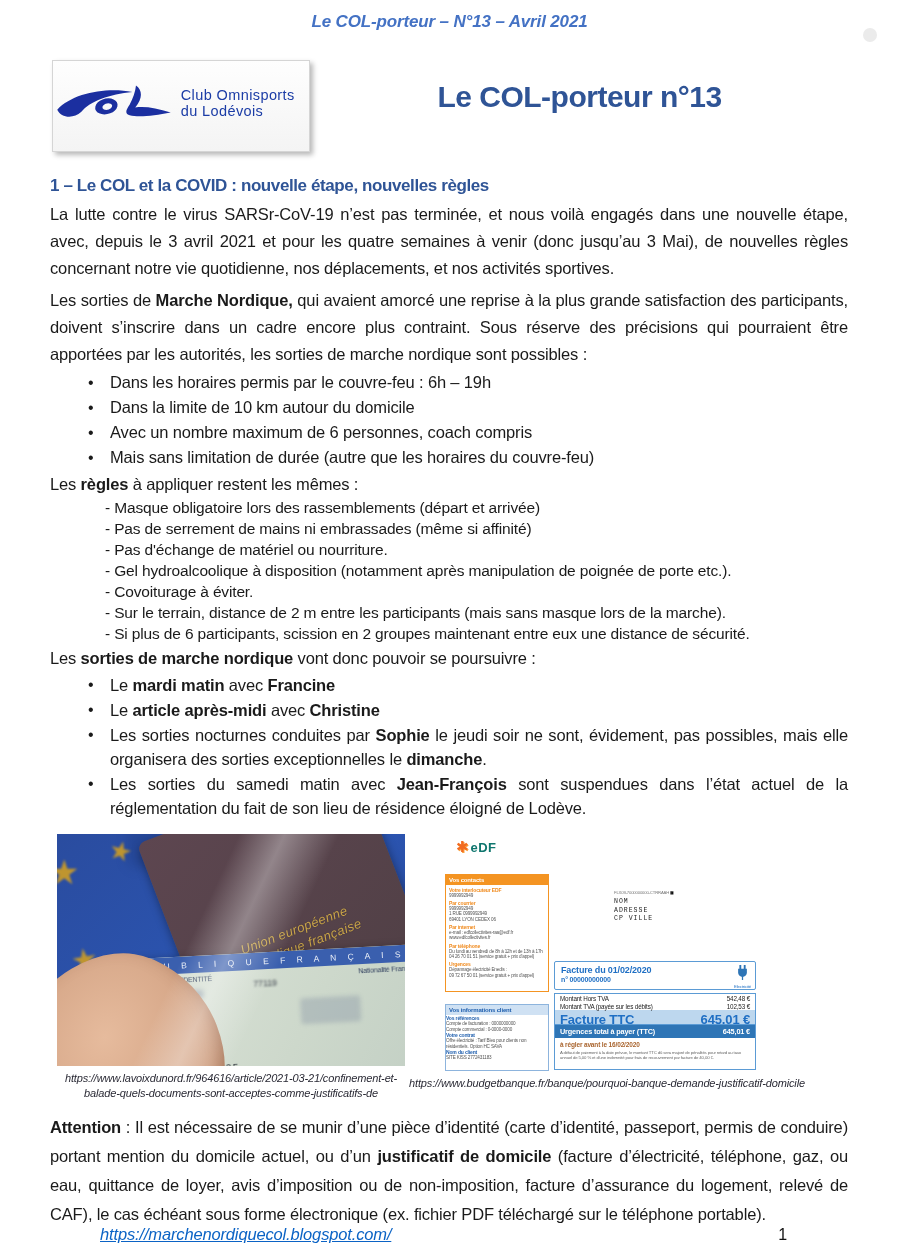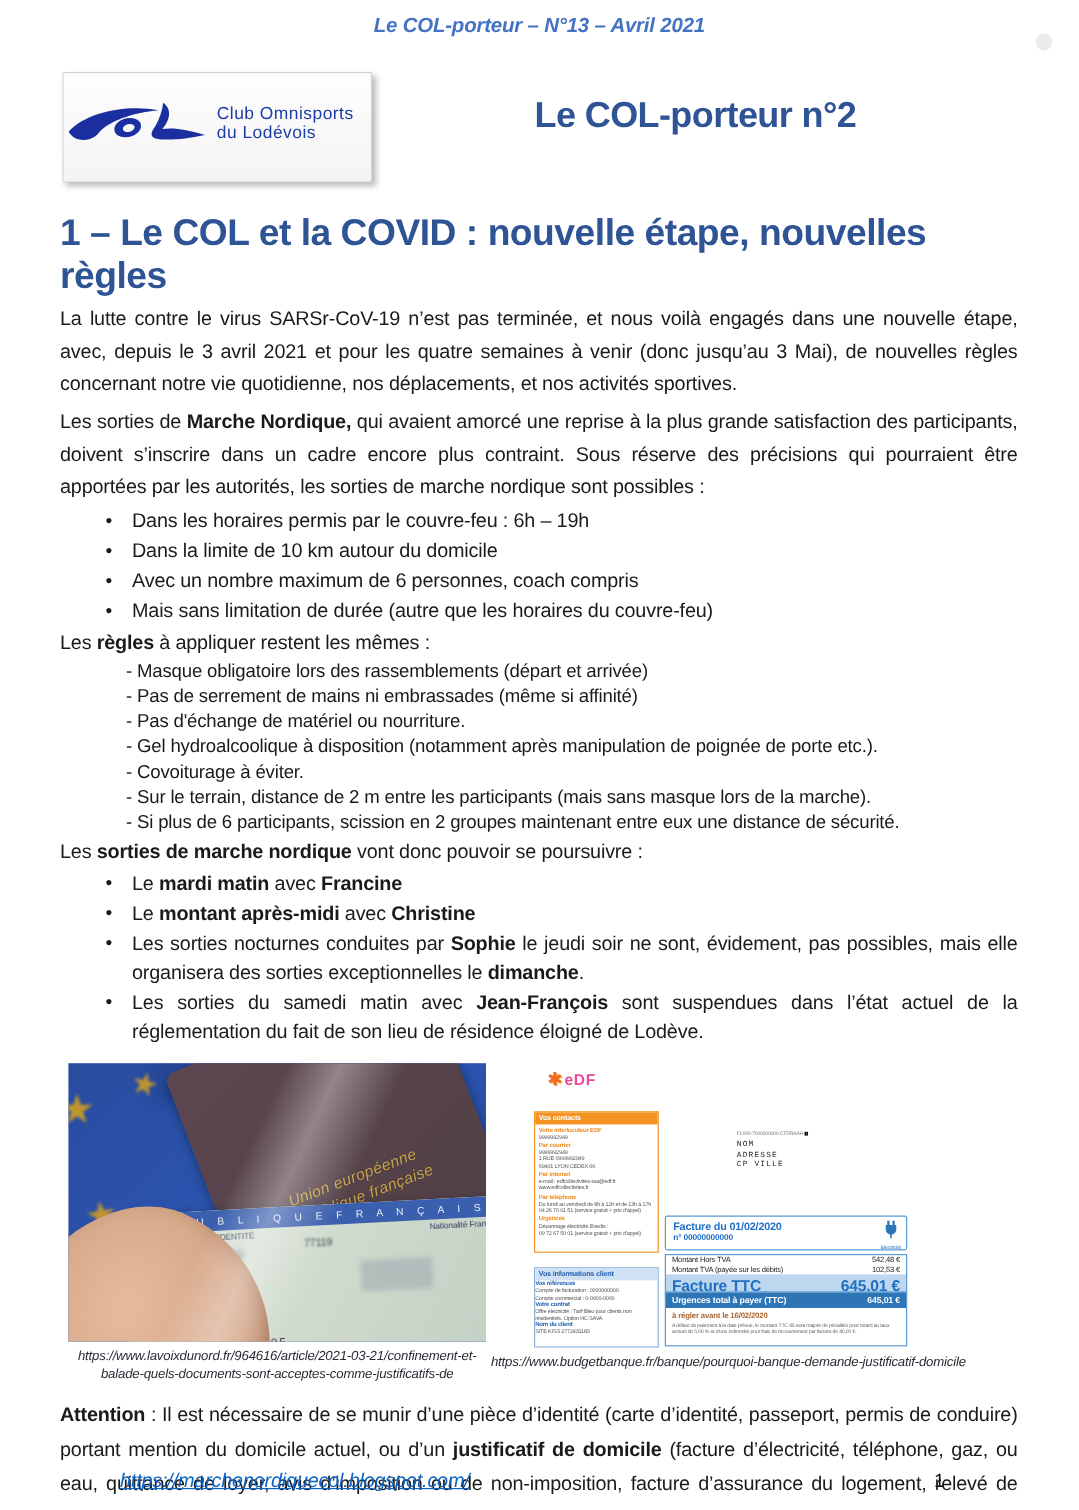--- a/index.html
+++ b/index.html
@@ -23,21 +23,21 @@
   .logo-box { width:258px; height:92px; background:linear-gradient(#fefefe,#f4f4f4);
     border:1px solid #d5d5d5; box-shadow:3px 3px 5px rgba(0,0,0,.28);
     display:flex; flex-direction:row; align-items:center; justify-content:flex-end;
     padding-bottom:6px; }
   .logo-swoosh { margin-top:2px; }
   .logo-caption { color:#1b3ca6; font-size:14.5px; letter-spacing:.4px; }
   .newsletter-title { flex:1; text-align:center; margin-top:20px;
     font-size:30px; font-weight:bold; color:#2f5496; letter-spacing:-.5px; }
 
   
-  .section-heading { margin:24px 50px 0; font-size:31px; font-weight:bold;
+  .section-heading { margin:24px 50px 0; font-size:17px; font-weight:bold;
     color:#2f5496; letter-spacing:-.4px; }
   .para { margin:5px 51px 0 50px; font-size:16.5px; line-height:27px;
     text-align:justify; }
   .bullets { margin:2px 51px 0 50px; }
   .bullets .li { position:relative; padding-left:60px; font-size:16.5px;
     line-height:25px; text-align:justify; }
   .bullets .li::before { content:"•"; position:absolute; left:38px; top:0;
     font-size:16px; }
   .bullets.sorties .li { line-height:24px; margin-bottom:1px; }
   .rules { margin:0 51px 0 105px; }
@@ -89,21 +89,21 @@
     background:radial-gradient(ellipse at 40% 35%,#e6bb9d,#cf9e7f 60%,#b98765);
     border-radius:46% 54% 42% 58%/55% 45% 55% 45%; transform:rotate(24deg);
     box-shadow:inset -8px -6px 18px rgba(90,40,20,.35); }
 
   
   .bill-wrap { margin-left:37px; width:330px; }
   .bill { position:relative; width:330px; height:237px; background:#fff; }
   .edf-logo { position:absolute; left:14px; top:4px; display:flex; align-items:center; }
   .edf-mark { color:#f26b21; font-size:15px; margin-right:2px;
     text-shadow:1px 1px 0 #f9a03c; }
-  .edf-word { color:#ec4899; font-weight:bold; font-size:13px; letter-spacing:.5px; }
+  .edf-word { color:#0f766e; font-weight:bold; font-size:13px; letter-spacing:.5px; }
 
   .obox { position:absolute; left:3px; top:40px; width:104px; height:118px;
     border:1px solid #f49422; background:#fff; }
   .obox .hdr { background:#f49422; color:#fff; font-weight:bold; font-size:6px;
     padding:2px 3px; }
   .obox .c-item { padding:1.5px 3px 0; }
   .c-label { color:#f08a1d; font-weight:bold; font-size:5px; line-height:6px; }
   .c-text { color:#555; font-size:4.6px; line-height:5.6px; white-space:pre-line; }
 
   .cbox { position:absolute; left:3px; top:170px; width:104px; height:67px;
@@ -160,21 +160,21 @@
 
   <div class="masthead">
     <div class="logo-box">
       <svg class="logo-swoosh" width="200" height="56" viewBox="0 0 180 56">
         <path fill="#1b2fa0" d="M6 36 C28 12 76 4 112 11 C80 14 52 24 40 39 C28 50 11 47 6 36 Z"></path>
         <path fill="#1b2fa0" fill-rule="evenodd" d="M78 20 a16 11 -14 1 0 0.1 0 Z M78 27 a7 4.5 -14 1 1 -0.1 0 Z"></path>
         <path fill="#1b2fa0" d="M117 2 C126 8 127 20 116 33 C130 31 146 34 166 40 C142 45 120 47 108 44 C100 41 104 35 108 29 C113 20 116 11 117 2 Z"></path>
       </svg>
       <div class="logo-caption">Club Omnisports du Lodévois</div>
     </div>
-    <div class="newsletter-title">Le COL-porteur n°2</div>
+    <div class="newsletter-title">Le COL-porteur n°13</div>
   </div>
 
   <div class="section-heading">1 – Le COL et la COVID : nouvelle étape, nouvelles règles</div>
 
   <p class="para">La lutte contre le virus SARSr-CoV-19 n’est pas terminée, et nous voilà engagés dans une nouvelle étape, avec, depuis le 3 avril 2021 et pour les quatre semaines à venir (donc jusqu’au 3 Mai), de nouvelles règles concernant notre vie quotidienne, nos déplacements, et nos activités sportives.</p>
   <p class="para"><span>Les sorties de </span><span class="b">Marche Nordique,</span><span> qui avaient amorcé une reprise à la plus grande satisfaction des participants, doivent s’inscrire dans un cadre encore plus contraint. Sous réserve des précisions qui pourraient être apportées par les autorités, les sorties de marche nordique sont possibles :</span></p>
 
   <div class="bullets">
     <div class="li">Dans les horaires permis par le couvre-feu : 6h – 19h</div>
     <div class="li">Dans la limite de 10 km autour du domicile</div>
@@ -191,21 +191,21 @@
     <div class="li">- Gel hydroalcoolique à disposition (notamment après manipulation de poignée de porte etc.).</div>
     <div class="li">- Covoiturage à éviter.</div>
     <div class="li">- Sur le terrain, distance de 2 m entre les participants (mais sans masque lors de la marche).</div>
     <div class="li">- Si plus de 6 participants, scission en 2 groupes maintenant entre eux une distance de sécurité.</div>
   </div>
 
   <div class="intro-line"><span>Les </span><span class="b">sorties de marche nordique</span><span> vont donc pouvoir se poursuivre :</span></div>
 
   <div class="bullets sorties">
     <div class="li"><span>Le </span><span class="b">mardi matin</span><span> avec </span><span class="b">Francine</span></div>
-    <div class="li"><span>Le </span><span class="b">montant après-midi</span><span> avec </span><span class="b">Christine</span></div>
+    <div class="li"><span>Le </span><span class="b">article après-midi</span><span> avec </span><span class="b">Christine</span></div>
     <div class="li"><span>Les sorties nocturnes conduites par </span><span class="b">Sophie</span><span> le jeudi soir ne sont, évidement, pas possibles, mais elle organisera des sorties exceptionnelles le </span><span class="b">dimanche</span><span>.</span></div>
     <div class="li"><span>Les sorties du samedi matin avec </span><span class="b">Jean-François</span><span> sont suspendues dans l’état actuel de la réglementation du fait de son lieu de résidence éloigné de Lodève.</span></div>
   </div>
 
   <div class="figures">
 
     <figure>
       <div class="photo">
         <div class="ghost"></div>
         <span class="star" style="left:-8px;top:18px;font-size:34px;">★</span>

